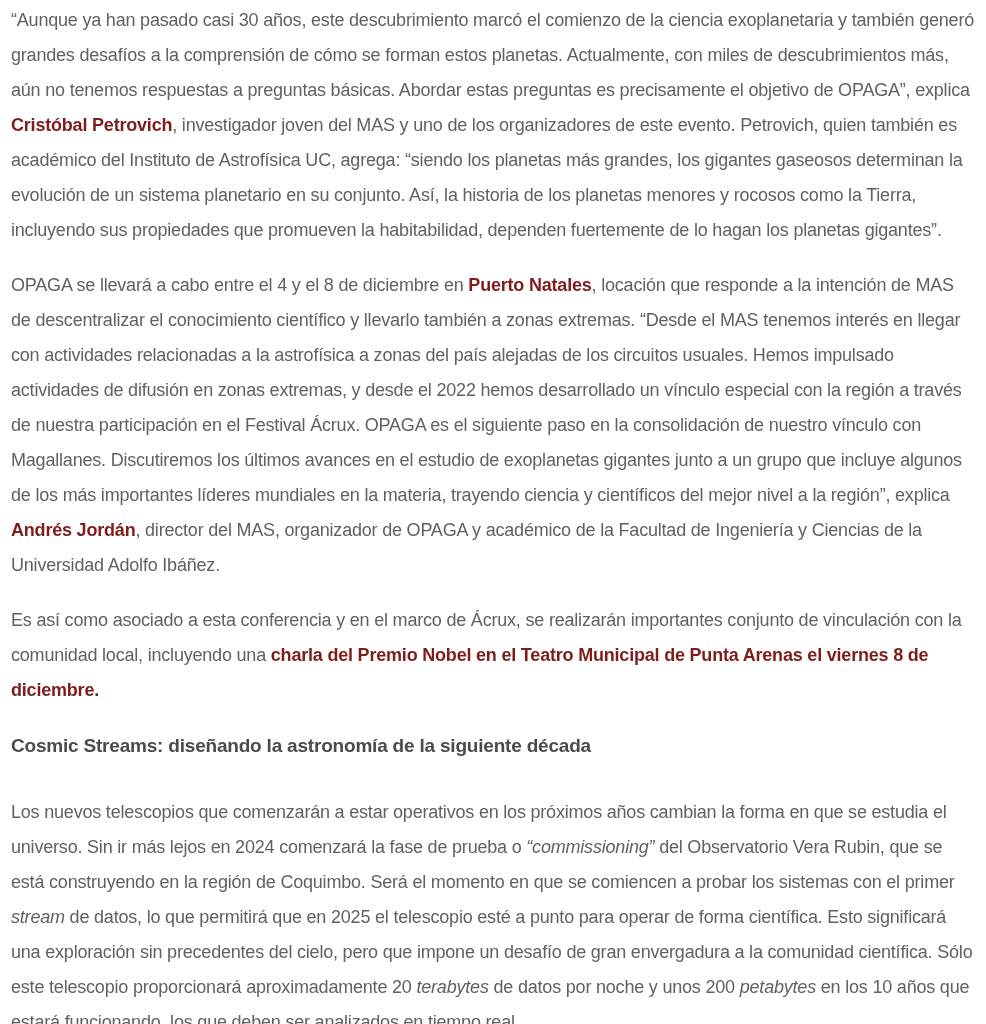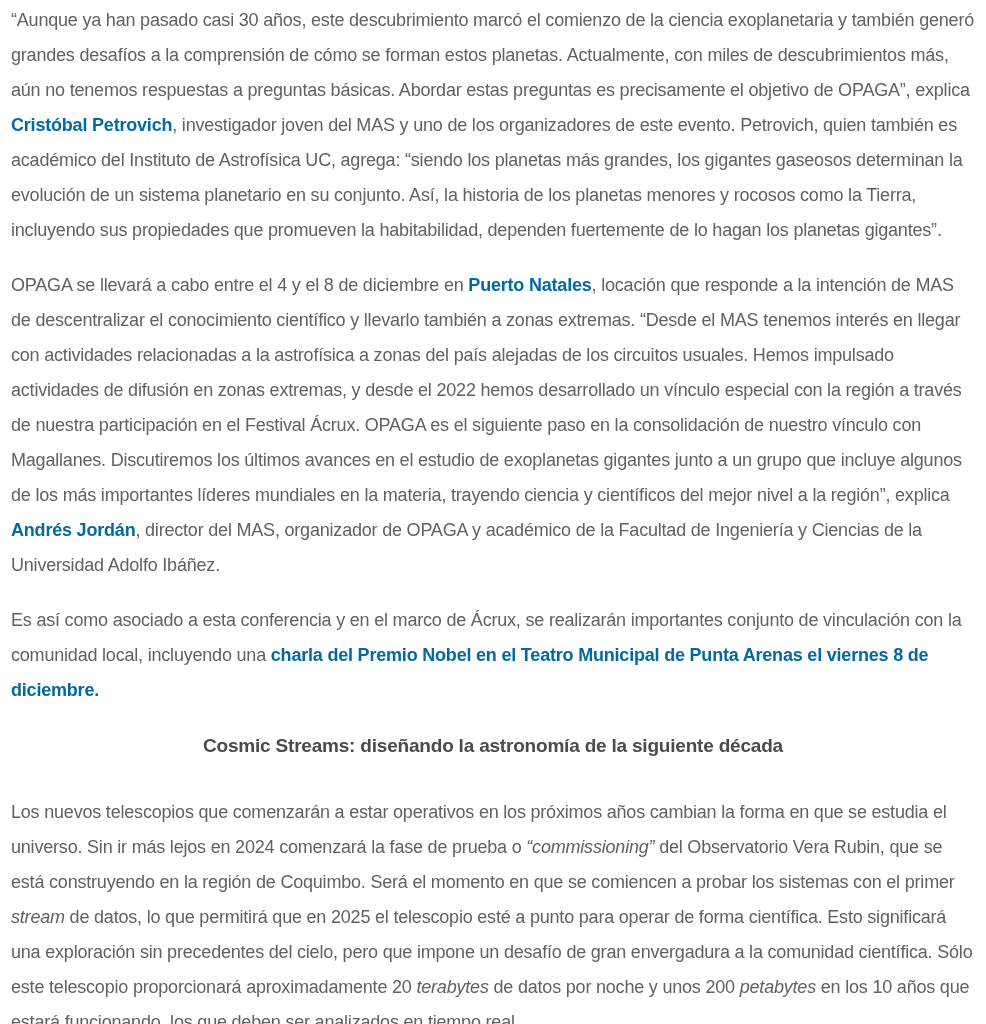--- a/index.html
+++ b/index.html
@@ -11,29 +11,28 @@
     padding: 3px 11px 0 11px;
     font-family: "Liberation Sans", "DejaVu Sans", sans-serif;
     font-size: 18px;
     line-height: 35px;
     letter-spacing: -0.2px;
     color: #606163;
     overflow: hidden;
   }
   .article { width: 100%; }
   .para { margin: 0 0 20px 0; }
-  .para strong { font-weight: 700; color: #0369a1; }
+  .para strong { font-weight: 700; color: #7f1d1d; }
   .para em { font-style: italic; margin-top: 6px; }
   .subhead {
     font-size: 19px;
     font-weight: 700;
     color: #4a4b4d;
     line-height: 35px;
     margin: 14px 0 32px 0;
-    text-align: center;
   }
 </style>
 </head>
 <body style="background: rgb(255, 255, 255); color: rgb(96, 97, 99);">
 
 <main class="article">
 
   <p class="para"><span>“Aunque ya han pasado casi 30 años, este descubrimiento marcó el comienzo de la ciencia exoplanetaria y también generó grandes desafíos a la comprensión de cómo se forman estos planetas. Actualmente, con miles de descubrimientos más, aún no tenemos respuestas a preguntas básicas. Abordar estas preguntas es precisamente el objetivo de OPAGA”, explica </span><strong>Cristóbal Petrovich</strong><span>, investigador joven del MAS y uno de los organizadores de este evento. Petrovich, quien también es académico del Instituto de Astrofísica UC, agrega: “siendo los planetas más grandes, los gigantes gaseosos determinan la evolución de un sistema planetario en su conjunto. Así, la historia de los planetas menores y rocosos como la Tierra, incluyendo sus propiedades que promueven la habitabilidad, dependen fuertemente de lo hagan los planetas gigantes”.</span></p>
 
   <p class="para"><span>OPAGA se llevará a cabo entre el 4 y el 8 de diciembre en </span><strong>Puerto Natales</strong><span>, locación que responde a la intención de MAS de descentralizar el conocimiento científico y llevarlo también a zonas extremas. “Desde el MAS tenemos interés en llegar con actividades relacionadas a la astrofísica a zonas del país alejadas de los circuitos usuales. Hemos impulsado actividades de difusión en zonas extremas, y desde el 2022 hemos desarrollado un vínculo especial con la región a través de nuestra participación en el Festival Ácrux. OPAGA es el siguiente paso en la consolidación de nuestro vínculo con Magallanes. Discutiremos los últimos avances en el estudio de exoplanetas gigantes junto a un grupo que incluye algunos de los más importantes líderes mundiales en la materia, trayendo ciencia y científicos del mejor nivel a la región”, explica </span><strong>Andrés Jordán</strong><span>, director del MAS, organizador de OPAGA y académico de la Facultad de Ingeniería y Ciencias de la Universidad Adolfo Ibáñez.</span></p>

